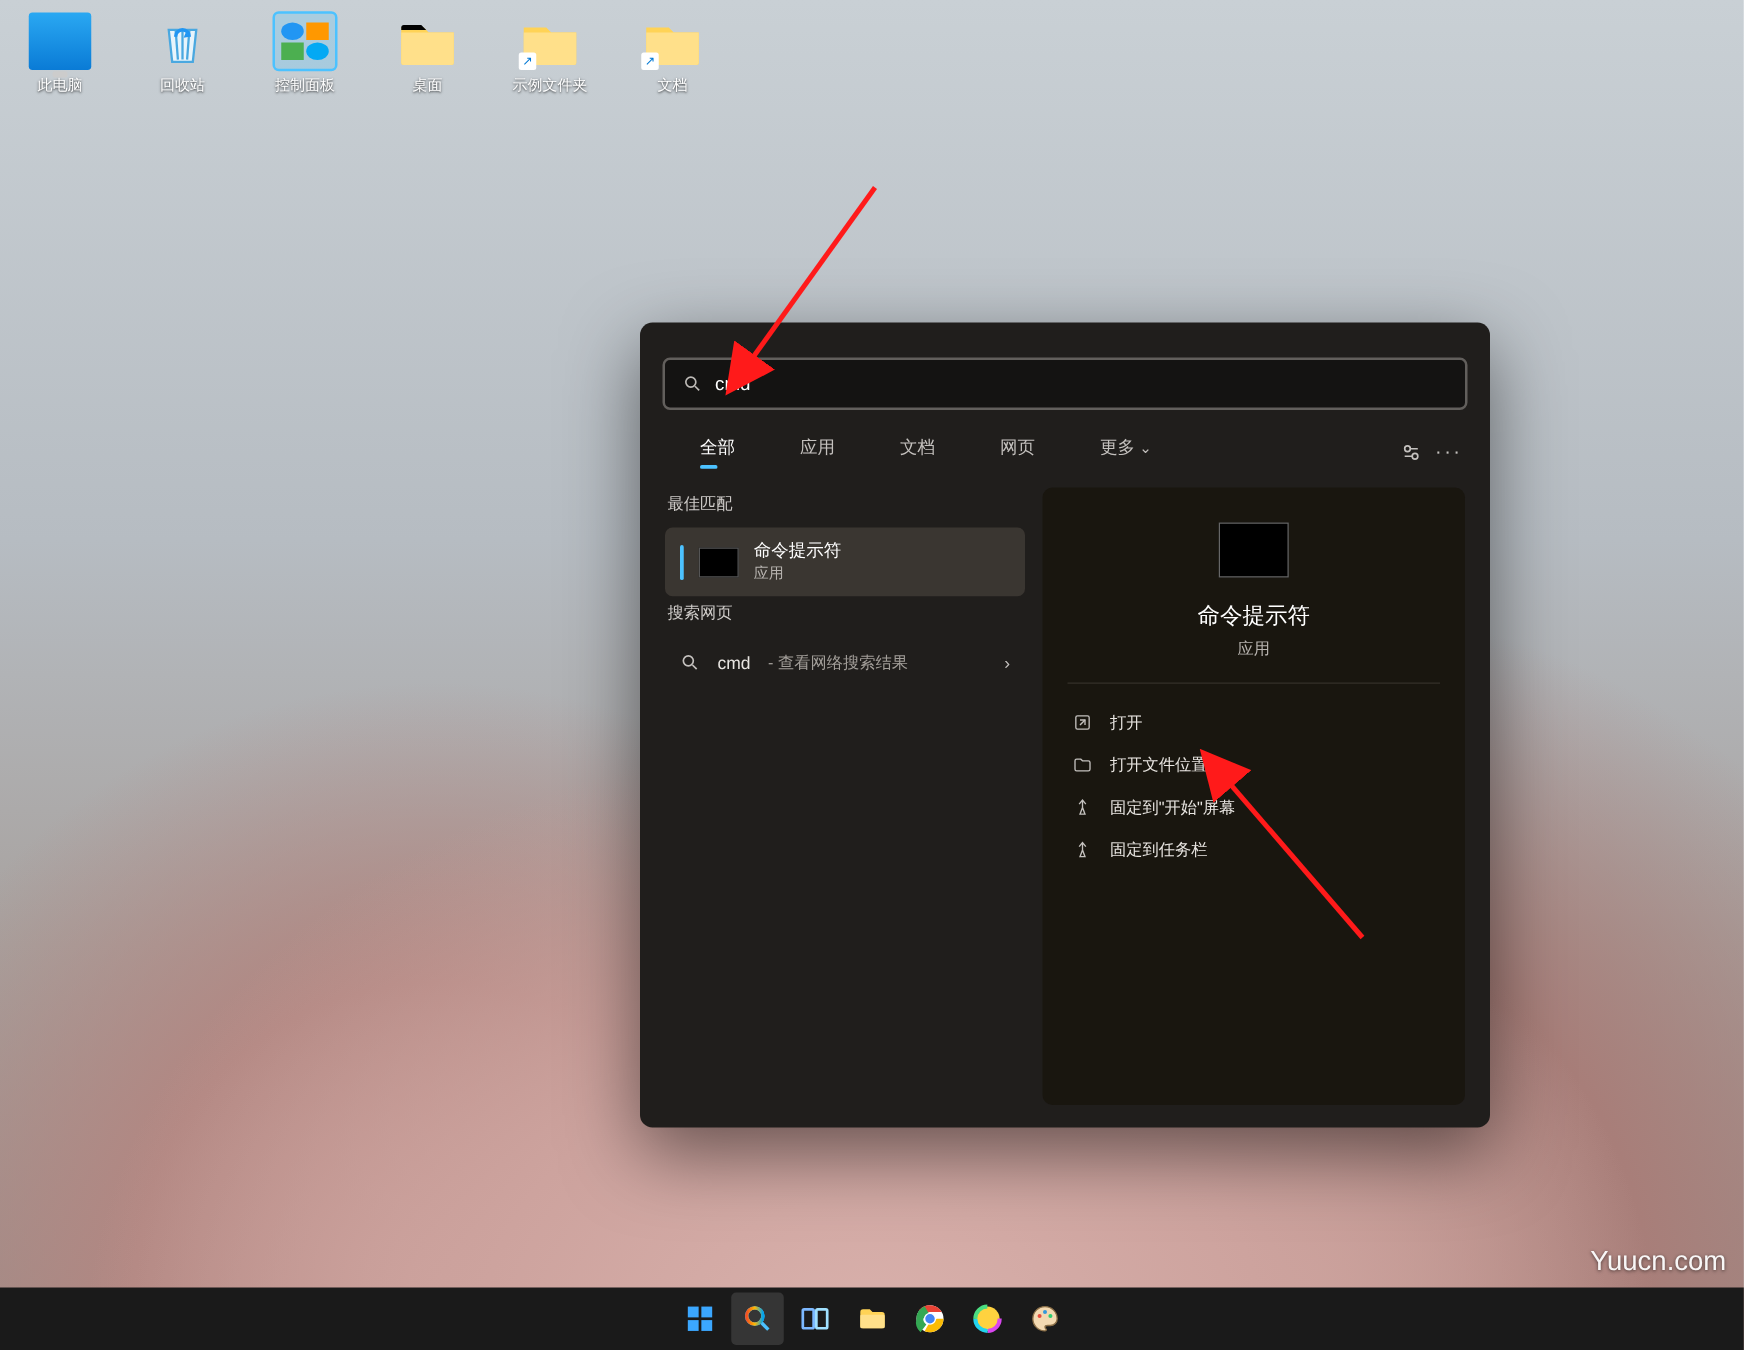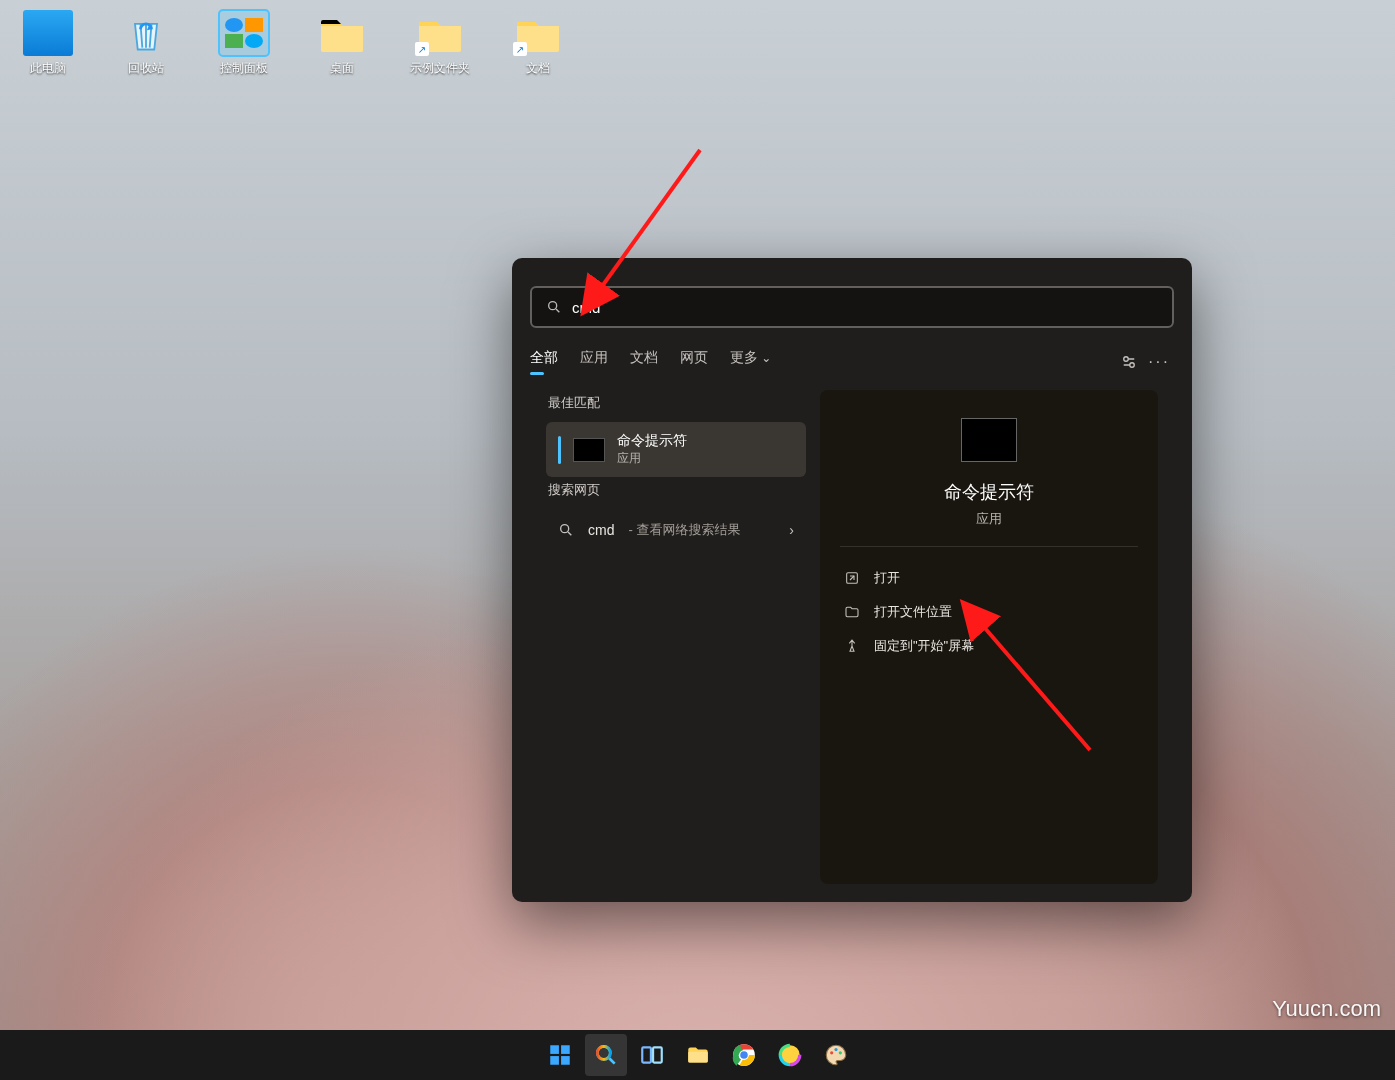--- a/index.html
+++ b/index.html
@@ -53,28 +53,28 @@
 .search-box-wrap { padding:28px 18px 16px; }
 .search-box {
   height:42px; background:#141312; border:2px solid #625f5c; border-radius:6px;
   display:flex; align-items:center; padding:0 14px; gap:10px;
 }
 .search-box svg { width:16px; height:16px; fill:none; stroke:#bdbab6; stroke-width:2; }
 .search-input { flex:1; background:none; border:none; outline:none; color:#fff; font-size:15px; }
 
 .tabs-row { display:flex; align-items:center; padding:0 18px; height:36px; }
 .tabs { display:flex; gap:22px; }
-.tab { color:#c4c1be; font-size:14px; padding-bottom:8px; cursor:pointer; position:relative; }
+.tab { color:#c4c1be; font-size:14px; padding-bottom:8px; cursor:pointer; position:relative;margin-left:30px; }
 .tab.active { color:#fff; }
 .tab.active::after { content:""; position:absolute; bottom:0; left:0; width:14px; height:3px; background:#4cc2ff; border-radius:2px; }
 .tab-more::after { content:" ⌄"; font-size:12px; }
 .tabs-spacer { flex:1; }
 .tabs-icon { width:30px; height:30px; display:flex; align-items:center; justify-content:center; color:#c4c1be; cursor:pointer; border-radius:4px; }
 
-.panel-body { flex:1; display:flex; padding:10px 34px 18px; gap:0; }
+.panel-body { flex:1; display:flex; padding:10px 20px 18px; gap:0; }
 .left-col { flex:1; min-width:0; }
 .right-col { width:338px; background:#19160f; border-radius:8px; margin-left:14px; padding:28px 0 0; }
 
 .sec-title { color:#cfccc9; font-size:13px; margin:4px 0 10px 2px; }
 .best-match {
   background:#3a3631; border-radius:6px; padding:10px 12px; display:flex; align-items:center; gap:12px; cursor:pointer;
 }
 .bm-indicator { width:3px; height:28px; background:#4cc2ff; border-radius:2px; margin-right:0; }
 .bm-thumb { width:32px; height:24px; background:#000; border:1px solid #555; }
 .bm-texts { display:flex; flex-direction:column; }
@@ -237,20 +237,26 @@
           <svg class="aicon" viewBox="0 0 24 24">
               <path d="M3 7a2 2 0 012-2h5l2 2h7a2 2 0 012 2v8a2 2 0 01-2 2H5a2 2 0 01-2-2z"></path>
             </svg>
           <span>打开文件位置</span>
         </div>
         <div class="pv-action">
           <svg class="aicon" viewBox="0 0 24 24">
               <path d="M12 3v9M8 8l4-5 4 5M12 12l-3 8h6z"></path>
             </svg>
           <span>固定到"开始"屏幕</span>
+        </div>
+        <div class="pv-action">
+          <svg class="aicon" viewBox="0 0 24 24">
+              <path d="M12 3v9M8 8l4-5 4 5M12 12l-3 8h6z"></path>
+            </svg>
+          <span>固定到任务栏</span>
         </div>
       </div>
     </div>
   </div>
 </div>
 
 <svg class="arrow" style="left:570px; top:140px;" width="150" height="190">
   <defs>
       <marker id="ah1" markerWidth="10" markerHeight="10" refX="8" refY="5" orient="auto">
         <path d="M0 0L10 5L0 10z" fill="#ff1a1a"></path>

